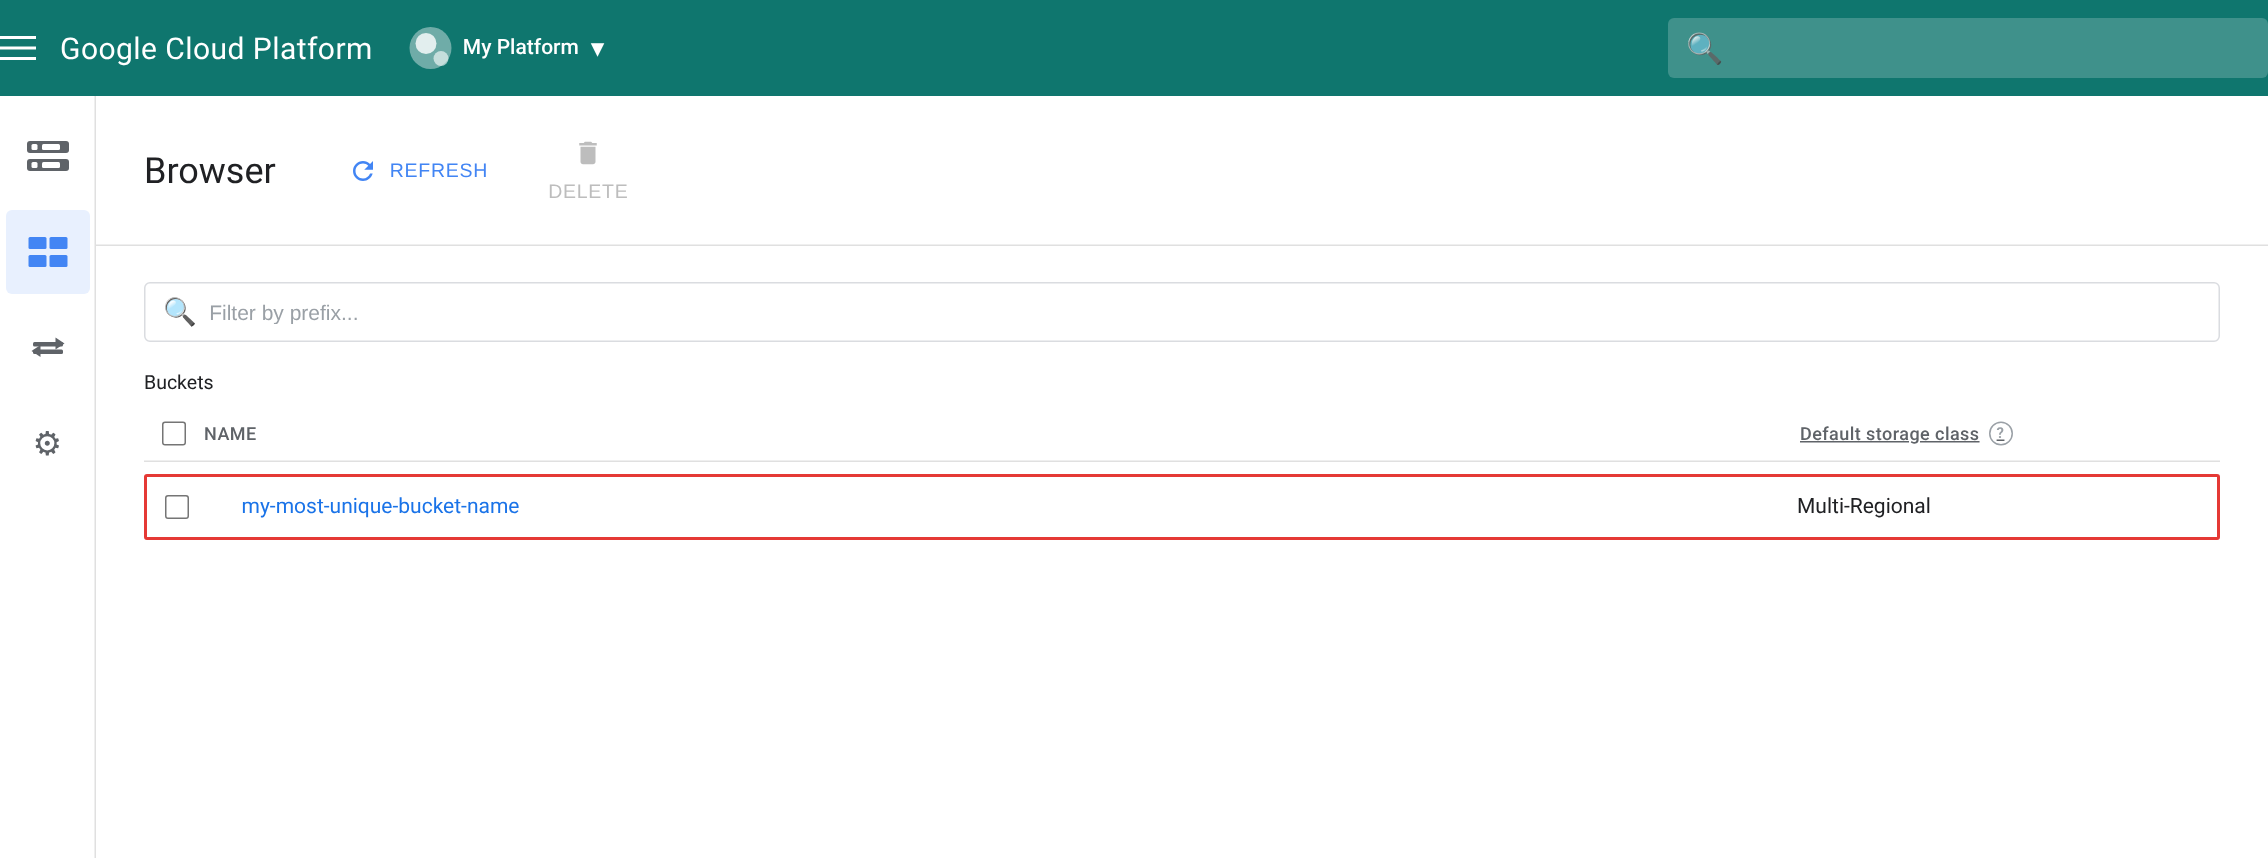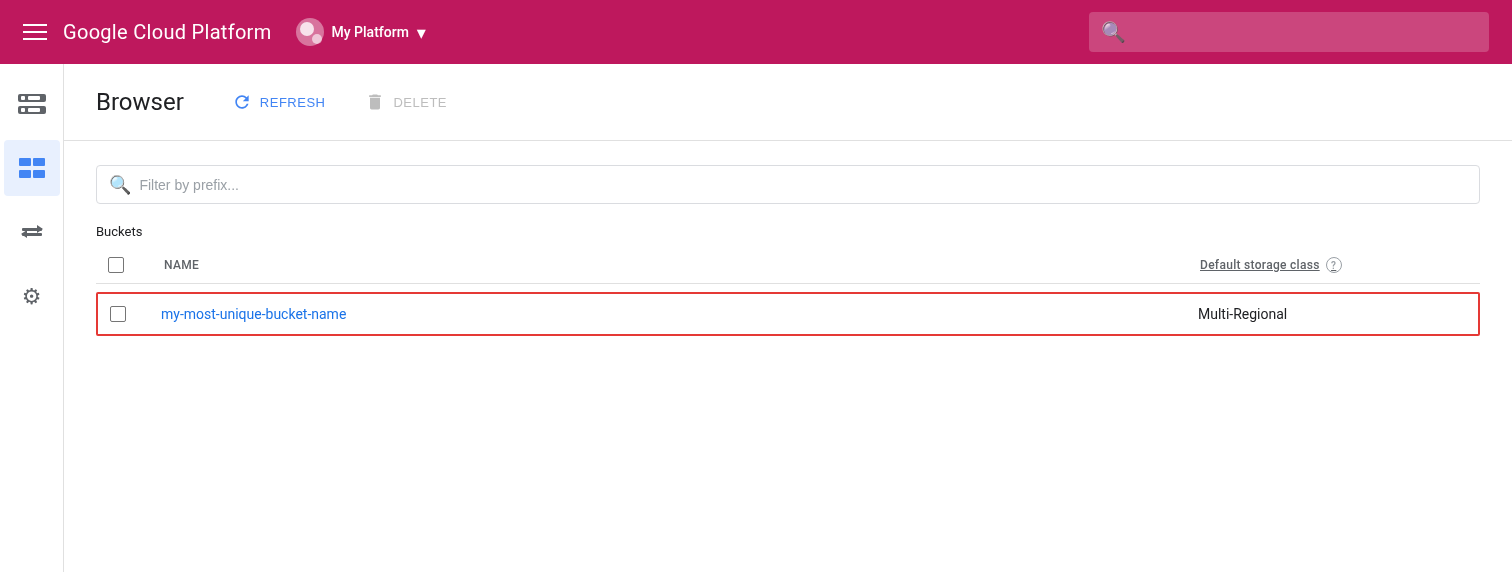--- a/index.html
+++ b/index.html
@@ -2,23 +2,23 @@
 <html><head>
   <meta charset="utf-8">
   <style>
     * { box-sizing: border-box; margin: 0; padding: 0; }
     body { font-family: 'Roboto', Arial, sans-serif; font-size: 14px; background: #f1f3f4; }
 
     
     .topbar {
       display: flex;
       align-items: center;
-      background: #be185d;
+      background: #0f766e;
       height: 64px;
-      padding: 0 23px;
+      padding: 0 0;
       gap: 16px;
     }
     .topbar-menu-icon {
       color: white;
       font-size: 22px;
       cursor: pointer;
       display: flex;
       flex-direction: column;
       gap: 5px;
     }
@@ -237,21 +237,21 @@
       padding: 4px 8px;
       border-radius: 4px;
       font-size: 13px;
       font-weight: 500;
       letter-spacing: 0.5px;
       text-transform: uppercase;
       border: none;
       background: transparent;
     }
     .action-btn.primary { color: #4285f4; }
-    .action-btn.disabled { color: #bdbdbd; cursor: default; }
+    .action-btn.disabled { color: #bdbdbd; cursor: default; flex-direction: column; }
 
     
     .content-area {
       padding: 24px 32px;
     }
     .filter-bar {
       display: flex;
       align-items: center;
       border: 1px solid #dadce0;
       border-radius: 4px;
@@ -279,21 +279,20 @@
 
     
     .table-container {
       width: 100%;
     }
     .table-header {
       display: flex;
       align-items: center;
       padding: 10px 0;
       border-bottom: 1px solid #e0e0e0;
-      gap: 28px;
     }
     .col-checkbox { width: 40px; flex-shrink: 0; }
     .col-name { flex: 1; font-size: 12px; font-weight: 500; color: #5f6368; letter-spacing: 0.3px; text-transform: uppercase; }
     .col-storage-class {
       width: 280px;
       flex-shrink: 0;
       font-size: 12px;
       font-weight: 500;
       color: #5f6368;
       letter-spacing: 0.3px;

